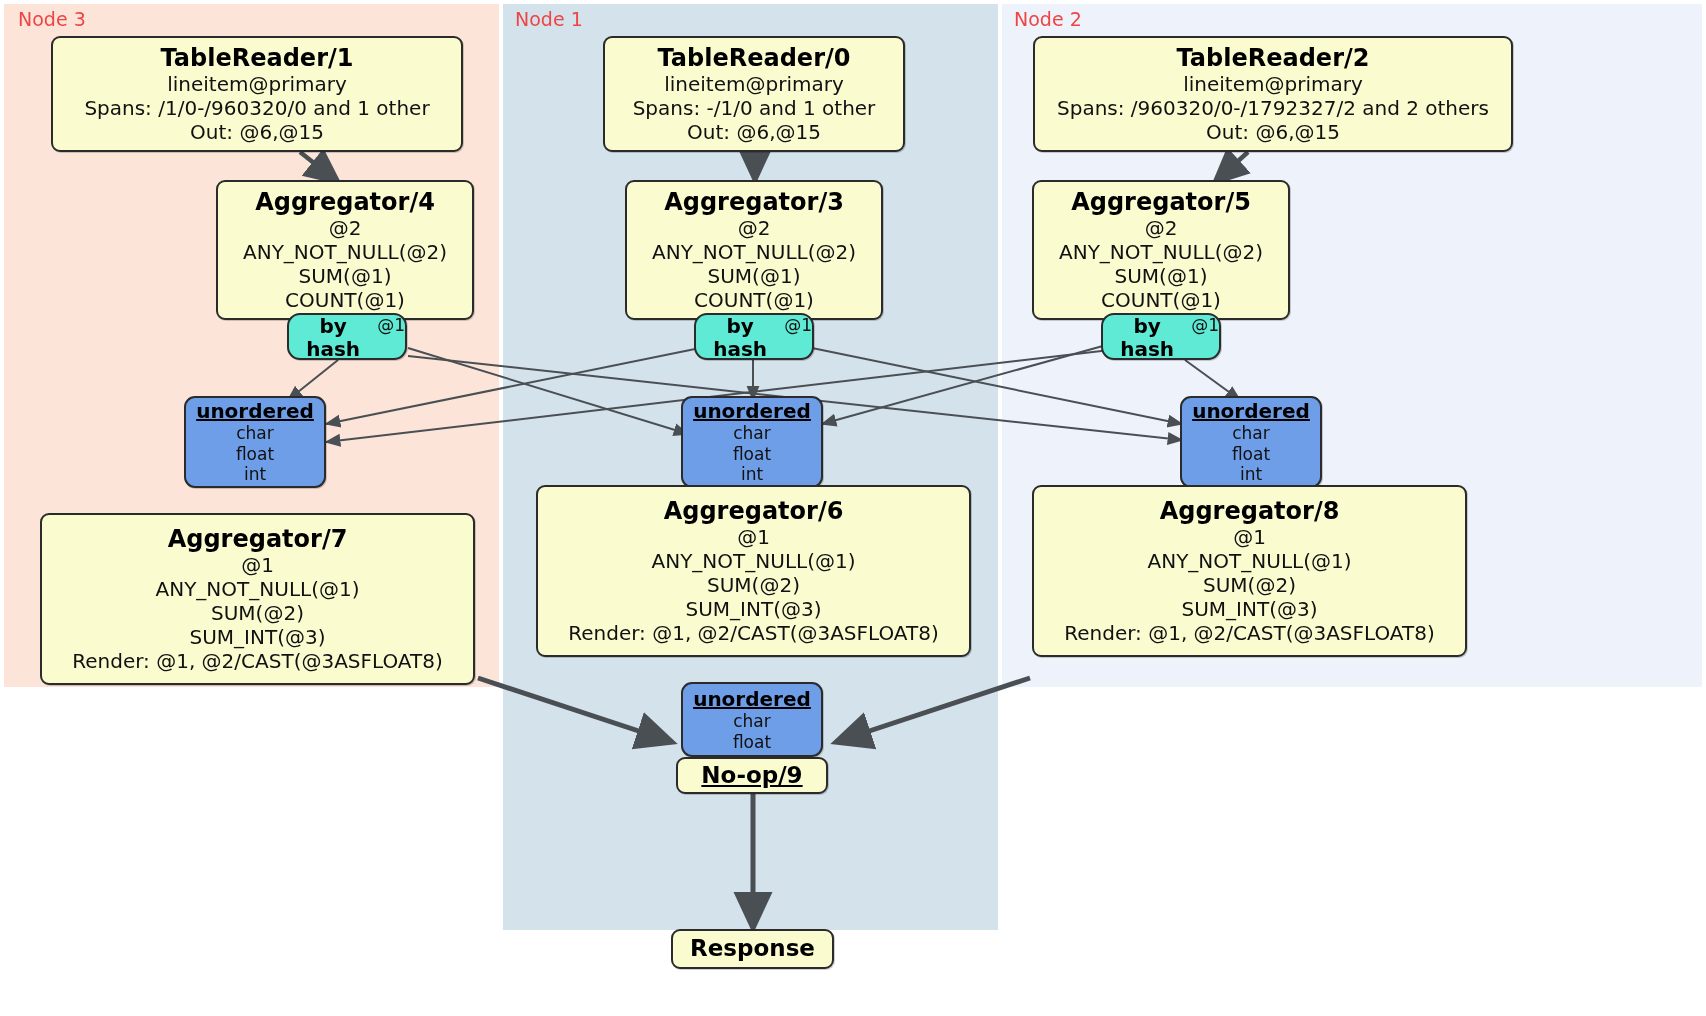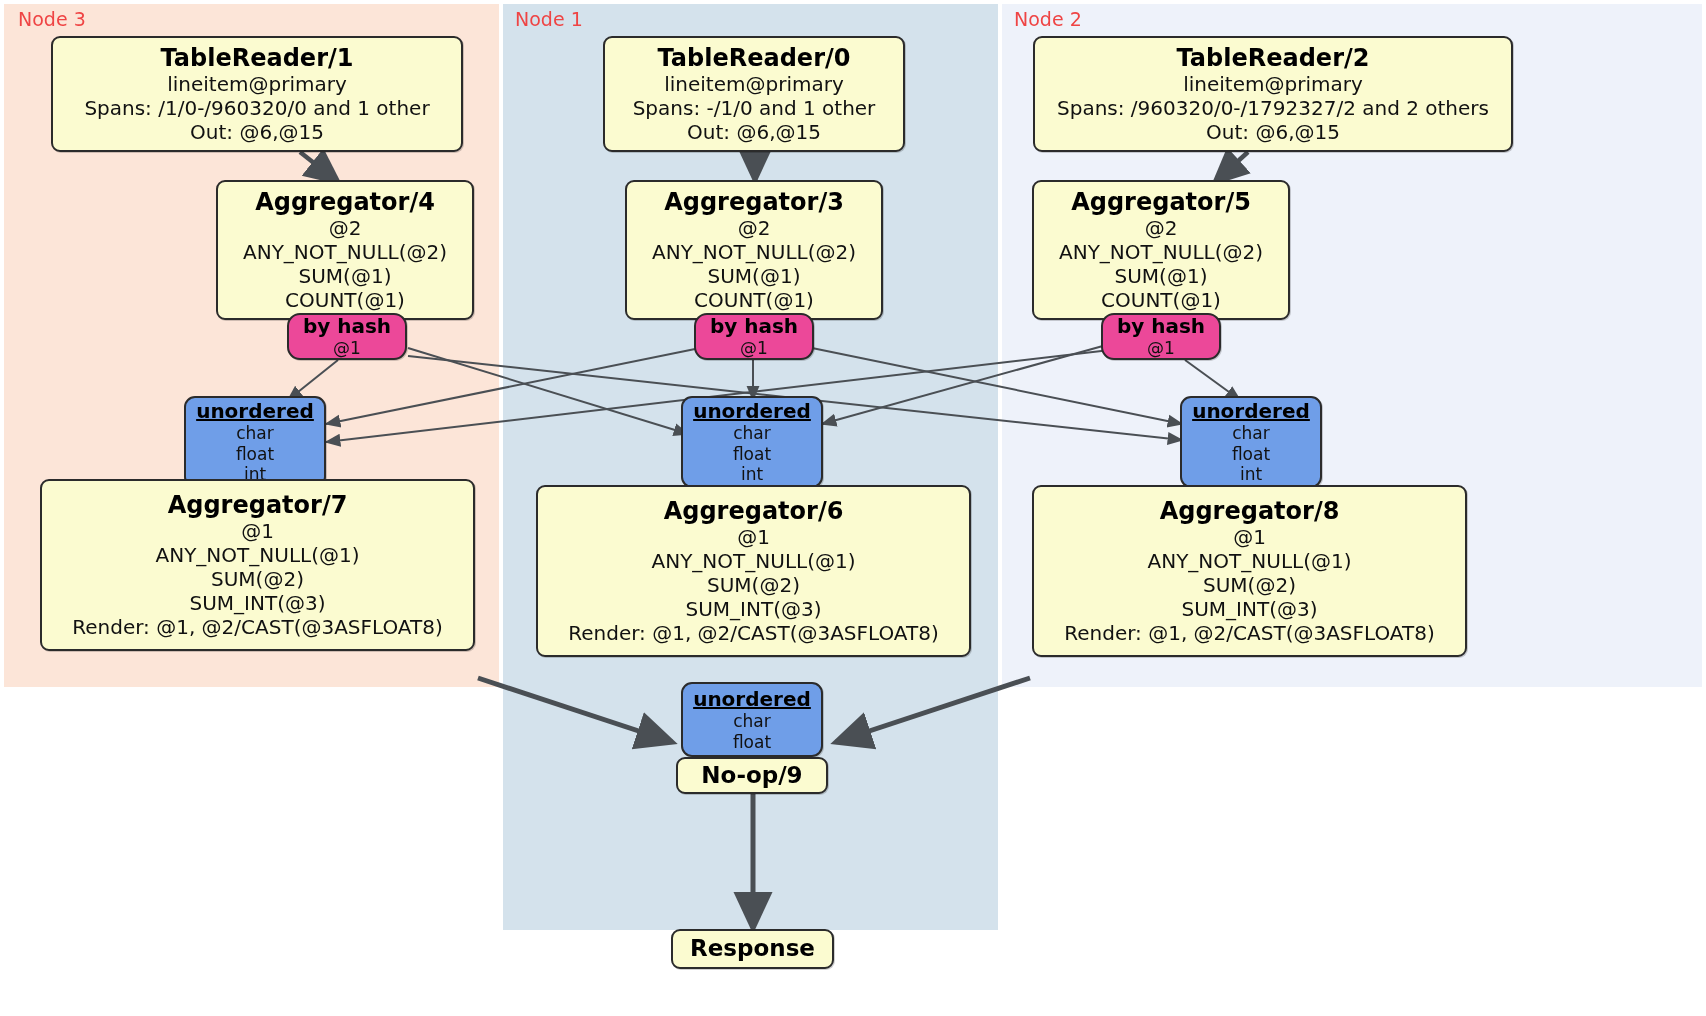--- a/index.html
+++ b/index.html
@@ -17,22 +17,22 @@
 
   
   .box{position:absolute;box-sizing:border-box;border:2px solid #2b2b2b;
        border-radius:9px;background:#fbfbd0;text-align:center;
        display:flex;flex-direction:column;justify-content:center;
        box-shadow:1px 1px 0 rgba(0,0,0,.18);}
   .box .ttl{font-weight:bold;font-size:24px;color:#000;line-height:1.18;}
   .box .ln{font-size:20px;color:#111;line-height:1.2;white-space:nowrap;}
 
   .router{position:absolute;box-sizing:border-box;border:2px solid #2b2b2b;
-          border-radius:13px;background:#ec4899;text-align:center;
-          display:flex;flex-direction:column;justify-content:flex-end;
+          border-radius:13px;background:#5eead4;text-align:center;
+          display:flex;flex-direction:row;justify-content:flex-end;
           box-shadow:1px 1px 0 rgba(0,0,0,.18);}
   .router .ttl{font-weight:bold;font-size:20px;color:#000;line-height:1.15;}
   .router .ln{font-size:17px;color:#111;line-height:1.2;}
 
   .sync{position:absolute;box-sizing:border-box;border:2px solid #2b2b2b;
         border-radius:11px;background:#6f9ee8;text-align:center;
         display:flex;flex-direction:column;justify-content:center;
         box-shadow:1px 1px 0 rgba(0,0,0,.18);}
   .sync .ttl{font-weight:bold;font-size:20px;color:#000;line-height:1.2;text-decoration:underline;}
   .sync .ln{font-size:17px;color:#111;line-height:1.22;}
@@ -163,21 +163,21 @@
     <div class="ln">int</div>
   </div>
 
   <div class="sync" style="left:1180px;top:396px;width:142px;height:92px;">
     <div class="ttl">unordered</div>
     <div class="ln">char</div>
     <div class="ln">float</div>
     <div class="ln">int</div>
   </div>
 
-  <div class="box" style="left:40px;top:479px;width:435px;height:172px;">
+  <div class="box" style="left:40px;top:513px;width:435px;height:172px;">
     <div class="ttl">Aggregator/7</div>
     <div class="ln">@1</div>
     <div class="ln">ANY_NOT_NULL(@1)</div>
     <div class="ln">SUM(@2)</div>
     <div class="ln">SUM_INT(@3)</div>
     <div class="ln">Render: @1, @2/CAST(@3ASFLOAT8)</div>
   </div>
 
   <div class="box" style="left:536px;top:485px;width:435px;height:172px;">
     <div class="ttl">Aggregator/6</div>
@@ -196,21 +196,21 @@
     <div class="ln">SUM_INT(@3)</div>
     <div class="ln">Render: @1, @2/CAST(@3ASFLOAT8)</div>
   </div>
 
   <div class="sync" style="left:681px;top:682px;width:142px;height:75px;">
     <div class="ttl">unordered</div>
     <div class="ln">char</div>
     <div class="ln">float</div>
   </div>
 
-  <div class="box small-box" style="left:676px;top:757px;width:152px;height:37px;">
+  <div class="box small-box" style="left:676px;top:757px;width:152px;height:37px;text-decoration:underline;">
     <div class="ttl">No-op/9</div>
   </div>
 
   <div class="box small-box" style="left:671px;top:929px;width:163px;height:40px;">
     <div class="ttl">Response</div>
   </div>
 
 </div>
 
 </body></html>

